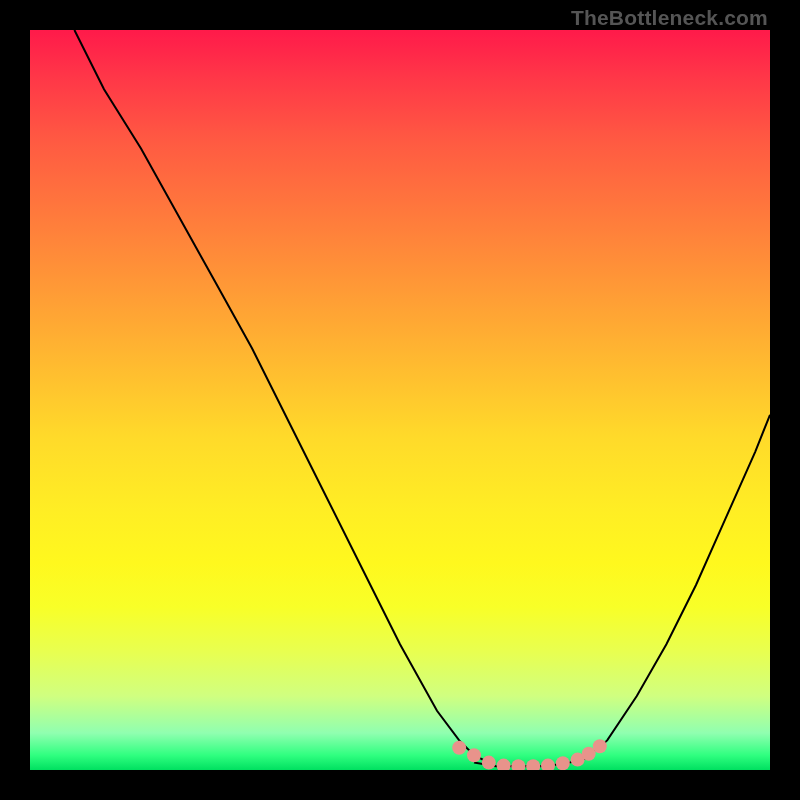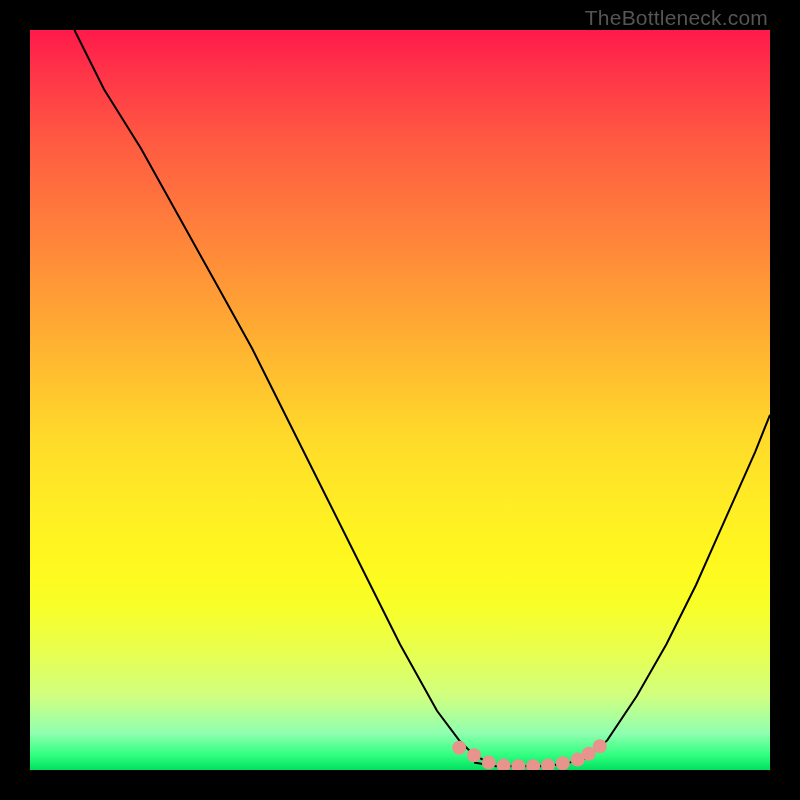--- a/index.html
+++ b/index.html
@@ -34,21 +34,21 @@
       #30ff80 98%,
       #00e060 100%
     );
   }
   .watermark {
     position: absolute;
     top: 6px;
     right: 32px;
     color: #555;
     font-size: 21px;
-    font-weight: 400;
+    font-weight: 700;
     letter-spacing: 0.2px;
   }
   svg.curves {
     position: absolute;
     left: 30px;
     top: 30px;
     width: 740px;
     height: 740px;
   }
   .curve { fill: none; stroke: #000; stroke-width: 2; }

